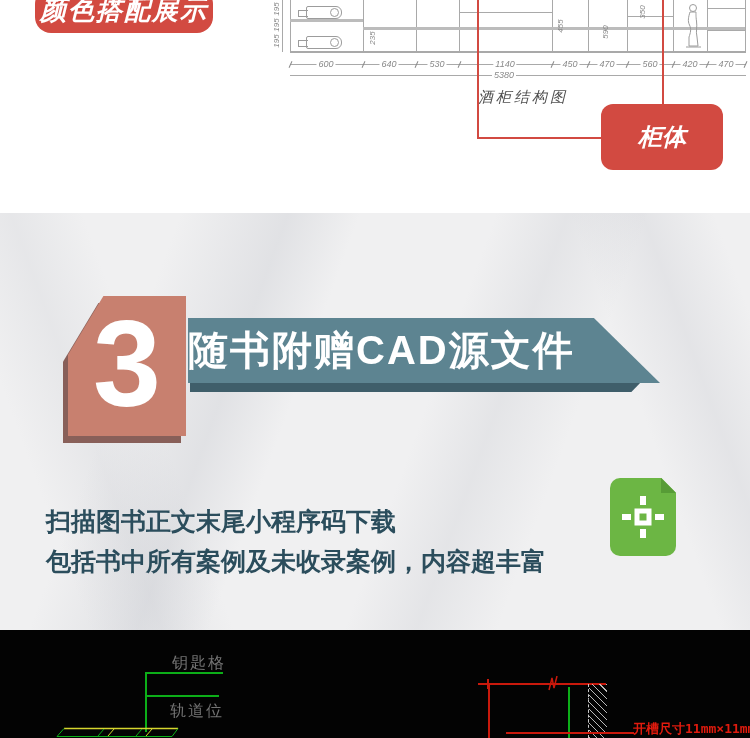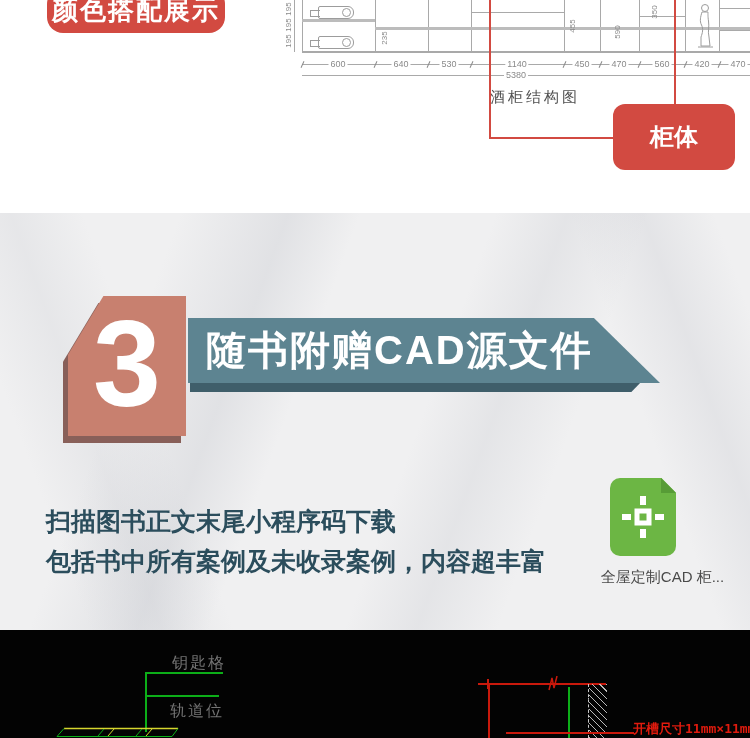--- a/index.html
+++ b/index.html
@@ -1,21 +1,21 @@
 <!DOCTYPE html>
 <html><head>
 <meta charset="utf-8">
 <style>
   html,body{margin:0;padding:0;}
   body{font-family:"Liberation Sans", sans-serif; background:#fff;}
   .page{position:relative;width:750px;height:738px;overflow:hidden;background:#fff;}
   .abs{position:absolute;}
 
   
-  .sec-top{position:absolute;left:12px;top:0;width:669px;height:213px;background:#ffffff;}
+  .sec-top{position:absolute;left:0;top:0;width:669px;height:213px;background:#ffffff;font-style:italic;}
   .badge{position:absolute;left:35px;top:-12px;width:178px;height:45px;background:#d24a41;
          border-radius:16px;color:#fff;font-weight:bold;font-size:26px;letter-spacing:2px;
          display:flex;align-items:flex-end;justify-content:center;padding-bottom:5px;box-sizing:border-box;}
   .cadline{position:absolute;background:#a9a9a9;}
   .cadline.th{background:#bcbcbc;}
   .dim-label{position:absolute;transform:translateX(-50%);font-size:9px;color:#8a8a8a;
              background:#fff;padding:0 2px;line-height:10px;}
   .rot-dim{position:absolute;font-size:8px;color:#8a8a8a;transform:rotate(-90deg);transform-origin:center;line-height:8px;}
   .tick{position:absolute;width:1px;height:7px;background:#8a8a8a;transform:rotate(25deg);}
   .cad-caption{position:absolute;left:478px;top:88px;font-size:15px;color:#4f4f4f;letter-spacing:3px;}
@@ -34,21 +34,21 @@
       linear-gradient(70deg, transparent 10%, rgba(200,202,208,.25) 18%, transparent 26%, transparent 80%, rgba(190,192,200,.25) 88%, transparent 96%);}
   .num-wrap{position:absolute;left:68px;top:83px;filter:drop-shadow(-5px 7px 0 rgba(104,50,40,.75));}
   .num-block{width:118px;height:140px;background:#c8806f;clip-path:polygon(30% 0,100% 0,100% 100%,0 100%,0 42%);
              display:flex;align-items:center;justify-content:center;}
   .num-block span{color:#fff;font-size:122px;font-weight:bold;line-height:1;margin-top:-4px;}
   .banner-shadow{position:absolute;left:190px;top:165px;width:455px;height:14px;background:#3f5e6a;
                  clip-path:polygon(0 0,100% 0,97% 100%,0 100%);}
   .banner{position:absolute;left:188px;top:105px;width:472px;height:65px;background:#5d8491;
           clip-path:polygon(0 0,86% 0,100% 100%,0 100%);}
   .banner span{display:block;color:#fff;font-weight:bold;font-size:40px;line-height:65px;
-               padding-left:18px;letter-spacing:2px;white-space:nowrap;}
+               letter-spacing:2px;white-space:nowrap;}
   .subtitle{position:absolute;left:202px;top:175px;color:#2e6b80;font-weight:bold;font-size:38px;
             letter-spacing:1px;white-space:nowrap;}
   .bodytext{position:absolute;left:46px;top:288px;color:#2b4d5c;font-weight:bold;font-size:25px;
             line-height:40px;white-space:nowrap;}
   .file-icon{position:absolute;left:610px;top:265px;width:66px;height:78px;background:#6cb644;
              border-radius:10px;clip-path:polygon(0 0,78% 0,100% 19%,100% 100%,0 100%);
              display:flex;align-items:center;justify-content:center;}
   .fold{position:absolute;left:661px;top:265px;width:15px;height:15px;background:#579c36;
         clip-path:polygon(0 0,100% 100%,0 100%);}
   .file-caption{position:absolute;left:575px;top:355px;width:175px;text-align:center;
@@ -171,21 +171,20 @@
     <div class="file-icon">
       <svg width="42" height="42" viewBox="0 0 42 42">
         <rect x="15" y="15" width="12" height="12" fill="none" stroke="#ffffff" stroke-width="5"></rect>
         <rect x="18" y="0" width="6" height="9" fill="#ffffff"></rect>
         <rect x="18" y="33" width="6" height="9" fill="#ffffff"></rect>
         <rect x="0" y="18" width="9" height="6" fill="#ffffff"></rect>
         <rect x="33" y="18" width="9" height="6" fill="#ffffff"></rect>
       </svg>
     </div>
     <div class="fold"></div>
-    <div class="file-caption">全屋定制CAD  柜...</div>
   </div>
 
   <div class="sec-bot">
 
     <div class="cadtxt-y" style="left:172px;top:23px;">钥匙格</div>
     <div class="gline" style="left:145px;top:42px;width:78px;height:2px;"></div>
     <div class="cadtxt-y" style="left:170px;top:46px;margin-top:25px;">轨道位</div>
     <div class="gline" style="left:145px;top:65px;width:74px;height:2px;"></div>
     <div class="gline" style="left:145px;top:42px;width:2px;height:60px;"></div>
 

